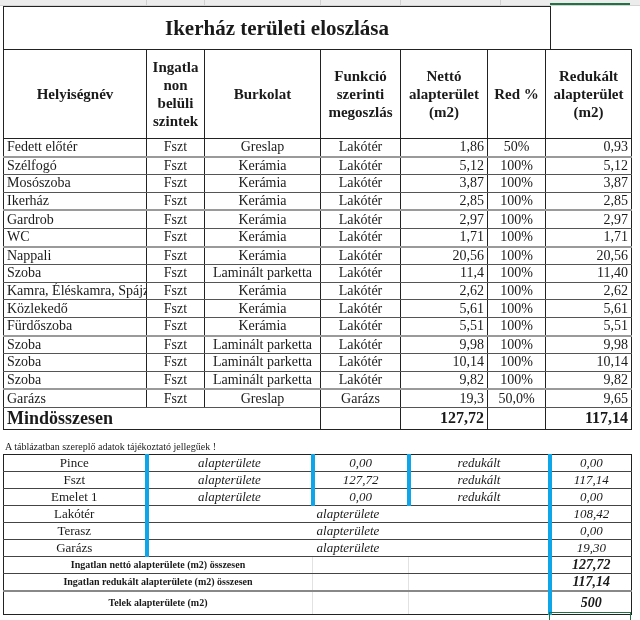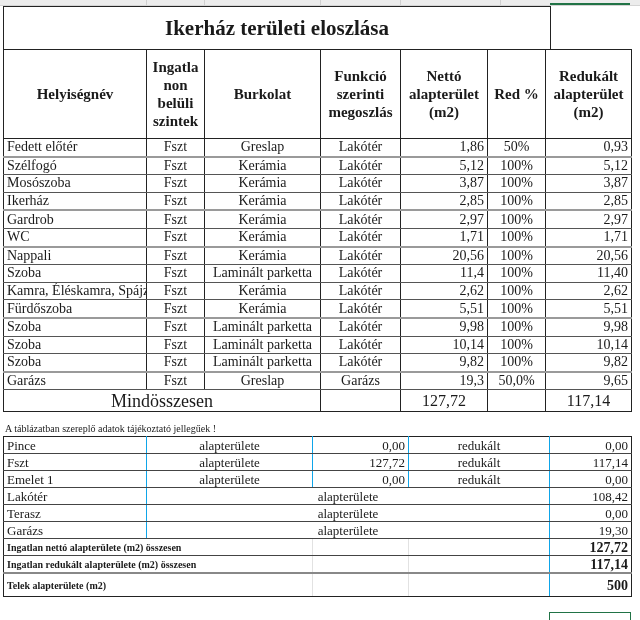--- a/index.html
+++ b/index.html
@@ -30,29 +30,29 @@
     height: 88px; text-align: center; white-space: normal; padding: 0 1px;
   }
   .main td {
     border-left: 1px solid #222; border-right: 1px solid #222;
     border-bottom: 1px solid #555; height: 16.6px; font-size: 14px; line-height: 16px;
   }
   .main tr.alt td { border-bottom: 2px solid #9a9a9a; }
   .c { text-align: center; }
   .r { text-align: right; }
   .l { text-align: left; }
-  .total td { font-weight: normal; font-size: 16px; height: 21px; border-bottom: 1.5px solid #222; text-align: center; }
+  .total td { font-weight: bold; font-size: 16px; height: 21px; border-bottom: 1.5px solid #222; }
   .total td.big { font-size: 18px; }
 
   .note { font-size: 10px; height: 15px; line-height: 15px; padding-left: 2px; color: #222; margin-top: 9px; }
 
   
   .lower { border: 1.5px solid #222; }
-  .lower td { height: 16px; font-size: 13px; line-height: 15px; border-bottom: 1px solid #444; }
-  .lower td.vl { border-left: 1px solid #0ea5e9; }
+  .lower td { height: 16px; font-size: 13px; line-height: 15px; border-bottom: 1px solid #444; text-align: center; }
+  .lower td.vl { border-left: 4px solid #0ea5e9; font-style: italic; }
   .lower td.faint { border-left: 1px solid #e2e2e2; }
   .lower tr.bold td { font-weight: bold; font-size: 10px; }
   .lower tr.bold td.num { font-size: 14px; }
   .lower tr.thick td { border-bottom: 2px solid #888; }
   .lower tr.last td { height: 22px; border-bottom: 1.5px solid #222; }
   .sel-bottom {
     position: absolute; left: 549px; top: 612px; width: 82px; height: 8px;
     border: 1.5px solid #217346; border-bottom: none; box-sizing: border-box;
   }
 </style>
@@ -178,20 +178,29 @@
         </tr>
         <tr>
           <td class="l">Kamra, Éléskamra, Spájz</td>
           <td class="c">Fszt</td>
           <td class="c">Kerámia</td>
           <td class="c">Lakótér</td>
           <td class="r">2,62</td>
           <td class="c">100%</td>
           <td class="r">2,62</td>
         </tr>
+        <tr>
+          <td class="l">Közlekedő</td>
+          <td class="c">Fszt</td>
+          <td class="c">Kerámia</td>
+          <td class="c">Lakótér</td>
+          <td class="r">5,61</td>
+          <td class="c">100%</td>
+          <td class="r">5,61</td>
+        </tr>
         <tr class="alt">
           <td class="l">Fürdőszoba</td>
           <td class="c">Fszt</td>
           <td class="c">Kerámia</td>
           <td class="c">Lakótér</td>
           <td class="r">5,51</td>
           <td class="c">100%</td>
           <td class="r">5,51</td>
         </tr>
         <tr>

